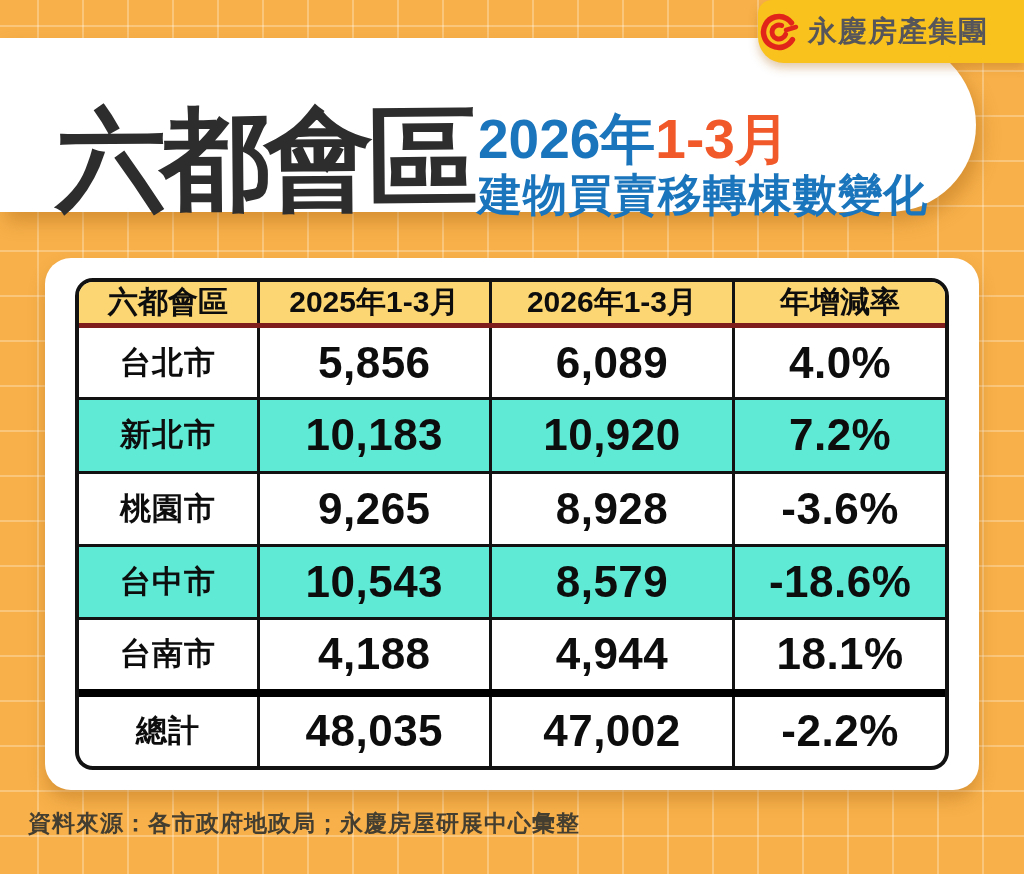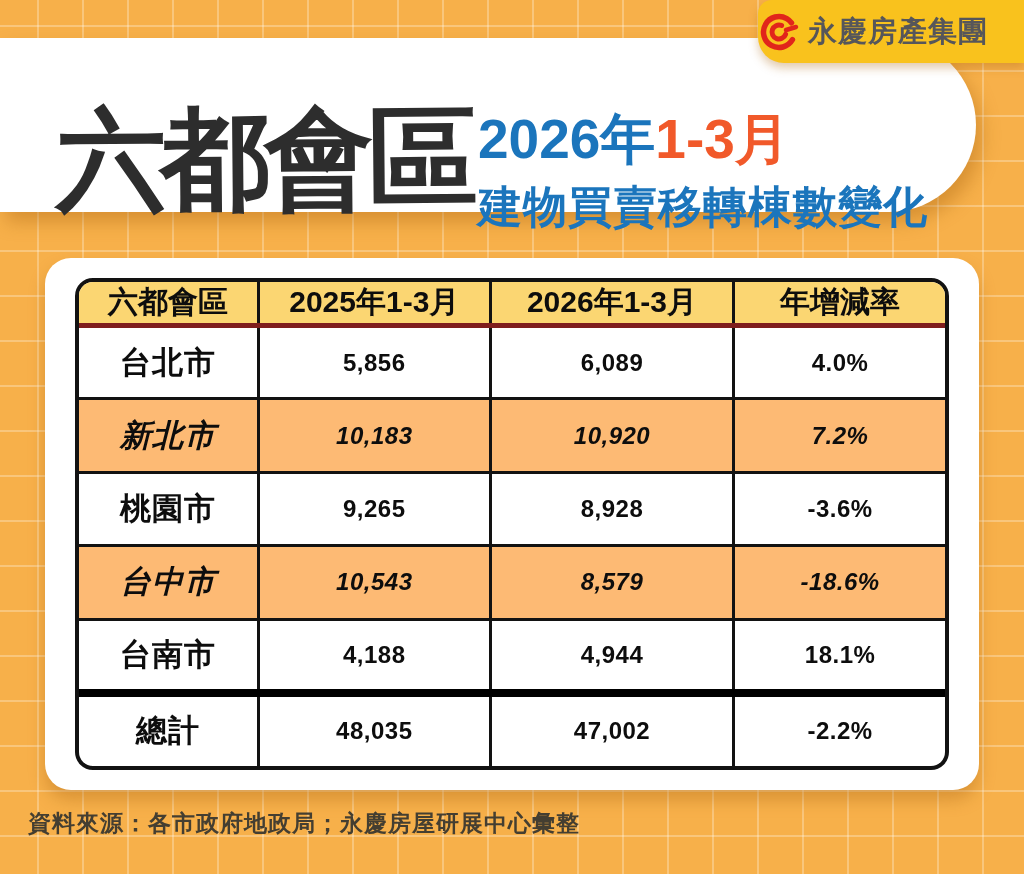--- a/index.html
+++ b/index.html
@@ -28,21 +28,21 @@
     letter-spacing:-6px; color:#2d2d2d;
     transform:rotate(-0.5deg);
   }
   .subtitle{
     position:absolute; left:478px; top:74px; white-space:nowrap;
   }
   .subtitle .line1{ font-size:55px; font-weight:800; line-height:1.0; }
   .subtitle .line1 .year{ color:#1B75BC; }
   .subtitle .line1 .months{ color:#F1592A; }
   .subtitle .line2{
-    margin-top:18px; font-size:44px; font-weight:800;
+    margin-top:6px; font-size:44px; font-weight:800;
     color:#1B75BC; letter-spacing:1px; line-height:1.0;
   }
 
   
   .badge{
     position:absolute; left:758px; top:0; width:266px; height:63px;
     background:#F9C21D;
     border-radius:14px 0 0 26px;
     box-shadow:0 5px 10px rgba(172,103,20,0.35);
     display:flex; align-items:center; gap:8px;
@@ -63,27 +63,27 @@
     background:#fff;
   }
   table{ width:100%; height:100%; border-collapse:collapse; table-layout:fixed; }
   th,td{
     text-align:center; vertical-align:middle; color:#0d0d0d;
     padding:0;
   }
   thead tr{ height:12.5%; background:#FBD672; }
   tbody tr{ height:12.5%; }
   th{ font-size:30px; font-weight:800; }
-  td{ font-size:24px; font-weight:800; letter-spacing:0.5px; }
+  td{ font-size:44px; font-weight:800; letter-spacing:0.5px; }
   td.city{ font-size:31px; letter-spacing:1px; }
   th + th, td + td{ border-left:3px solid #121212;text-align:center; }
   tbody tr > td{ border-top:3px solid #121212; }
   tbody tr:first-child > td{ border-top:5px solid #7f1d1d;margin-left:29px; }
   tbody tr.total > td{ border-top:8px solid #000000; }
-  tr.alt{ background:#fdba74;font-style:italic; }
+  tr.alt{ background:#5eead4; }
 
   
   .footer{
     position:absolute; left:28px; top:808px;
     font-size:23px; font-weight:800; color:#443E31; letter-spacing:1px;
   }
 </style>
 </head>
 <body>
 

